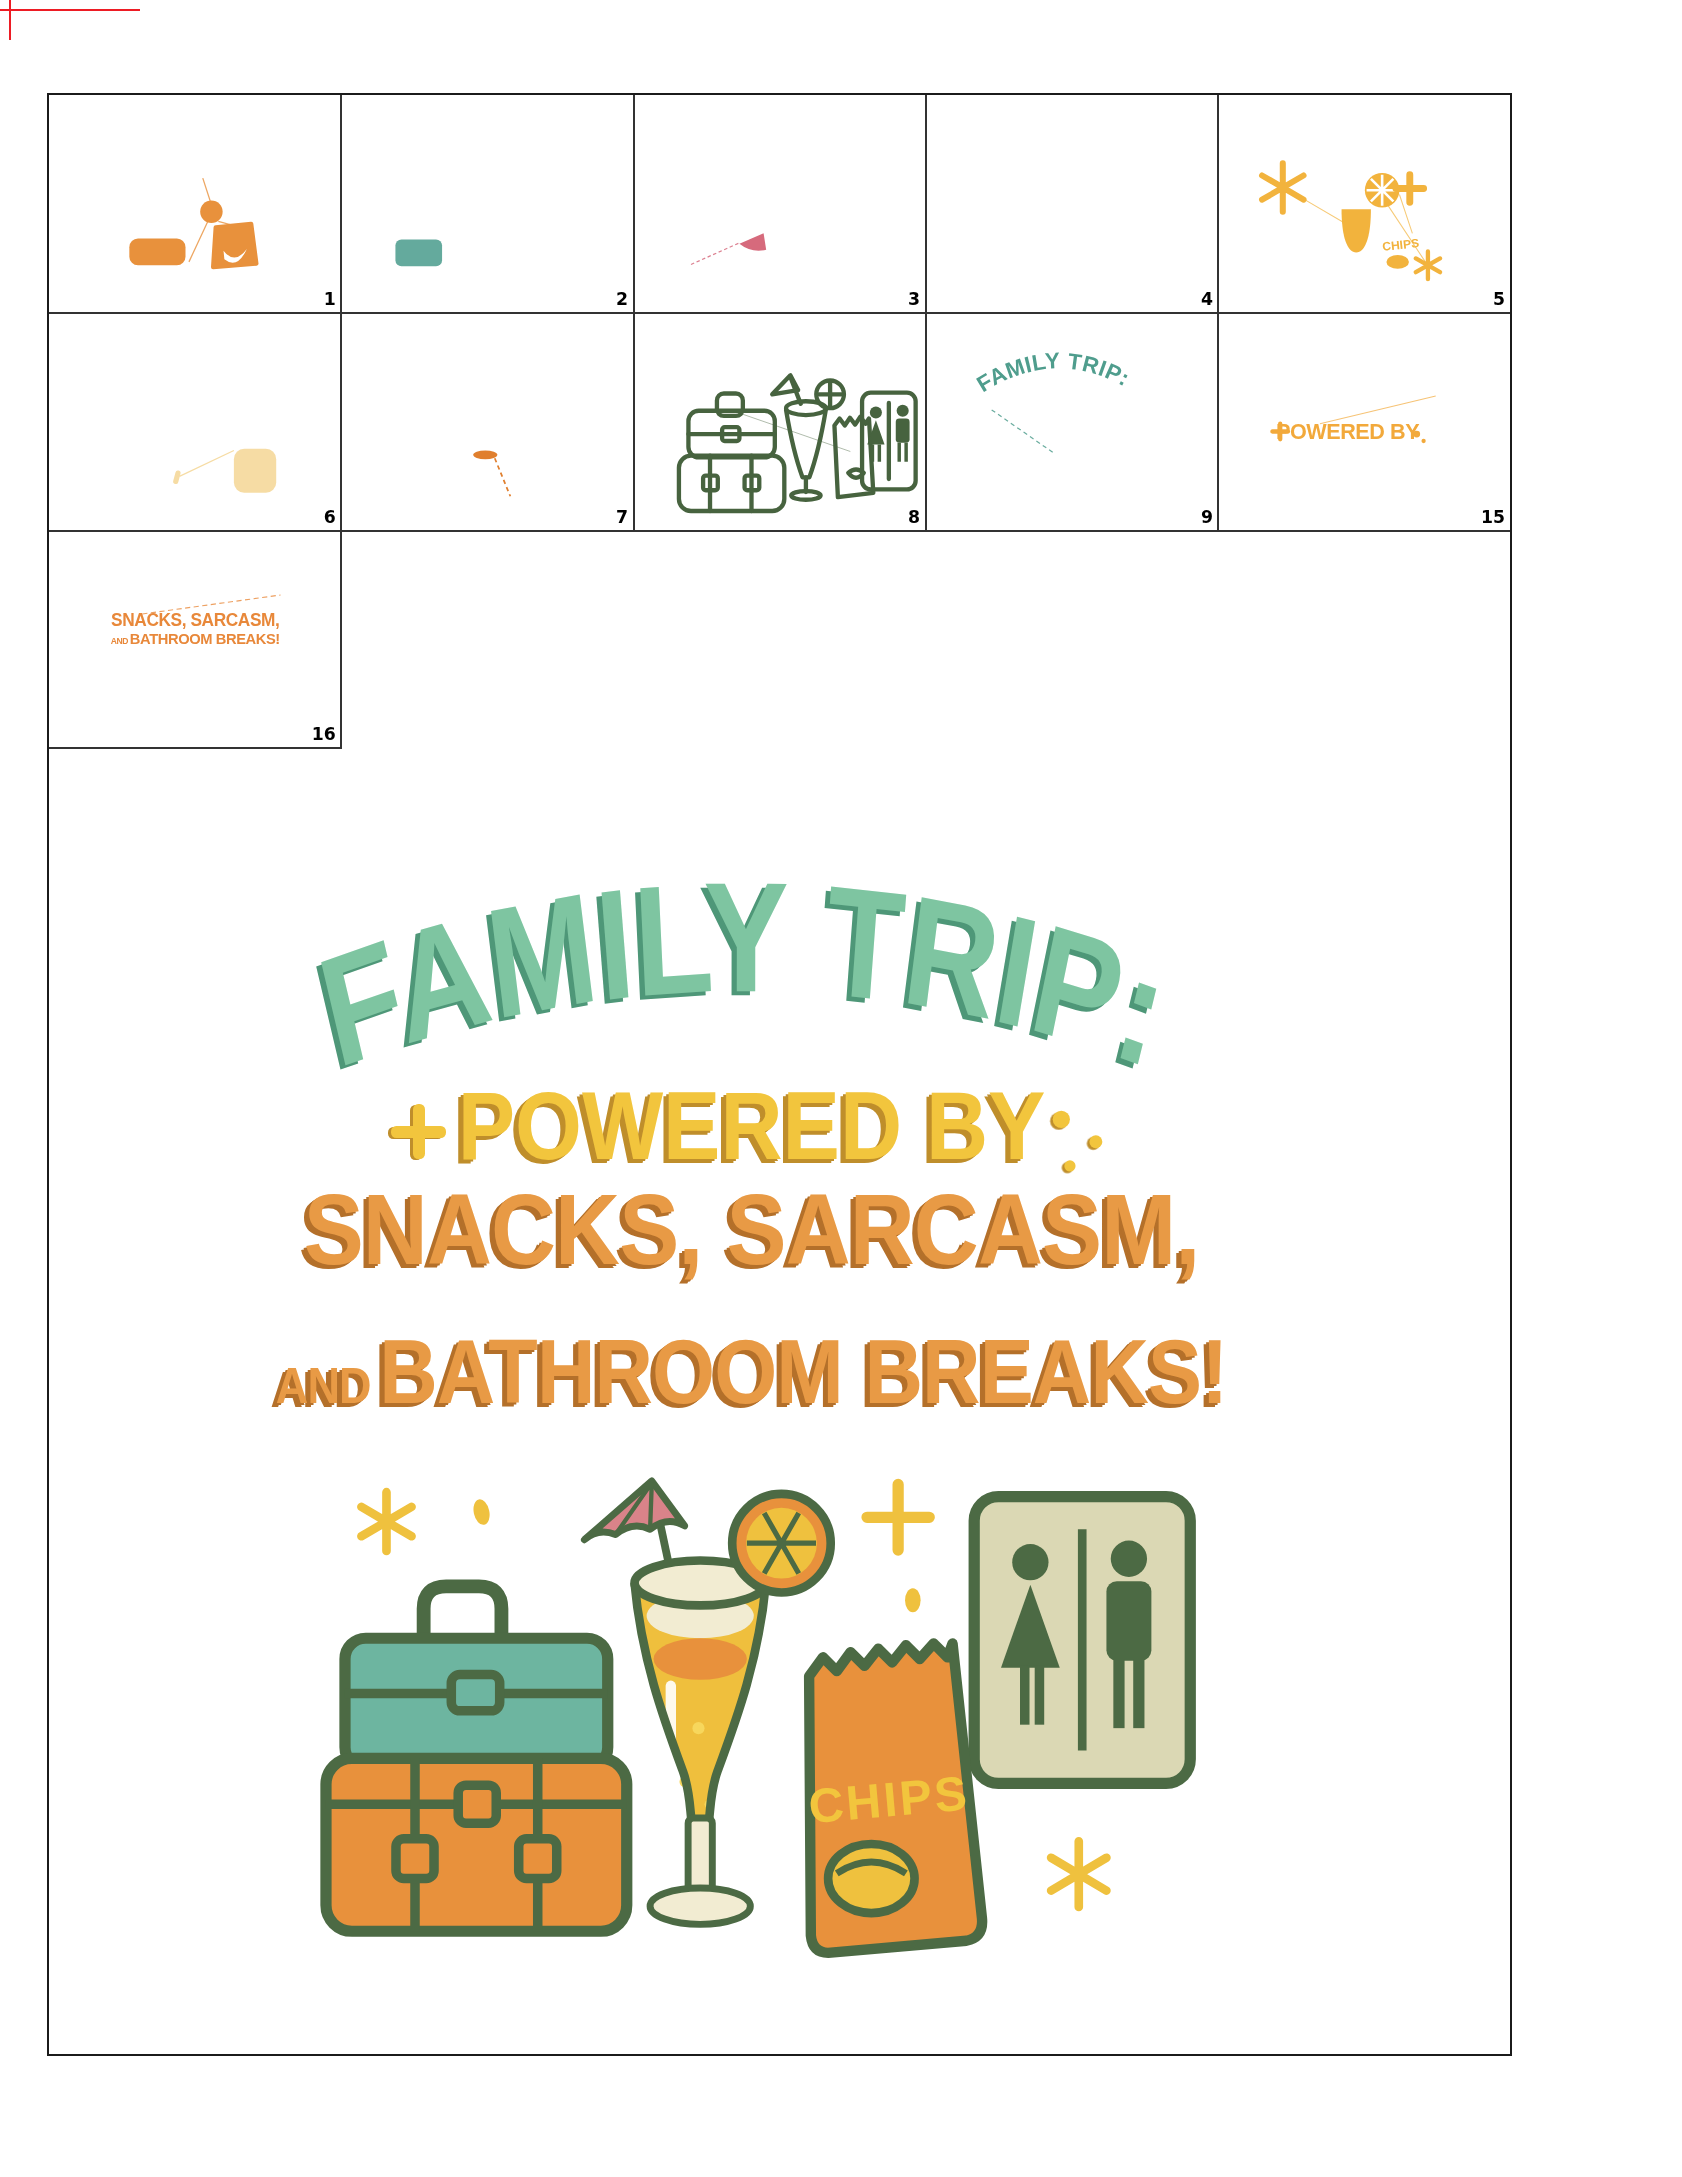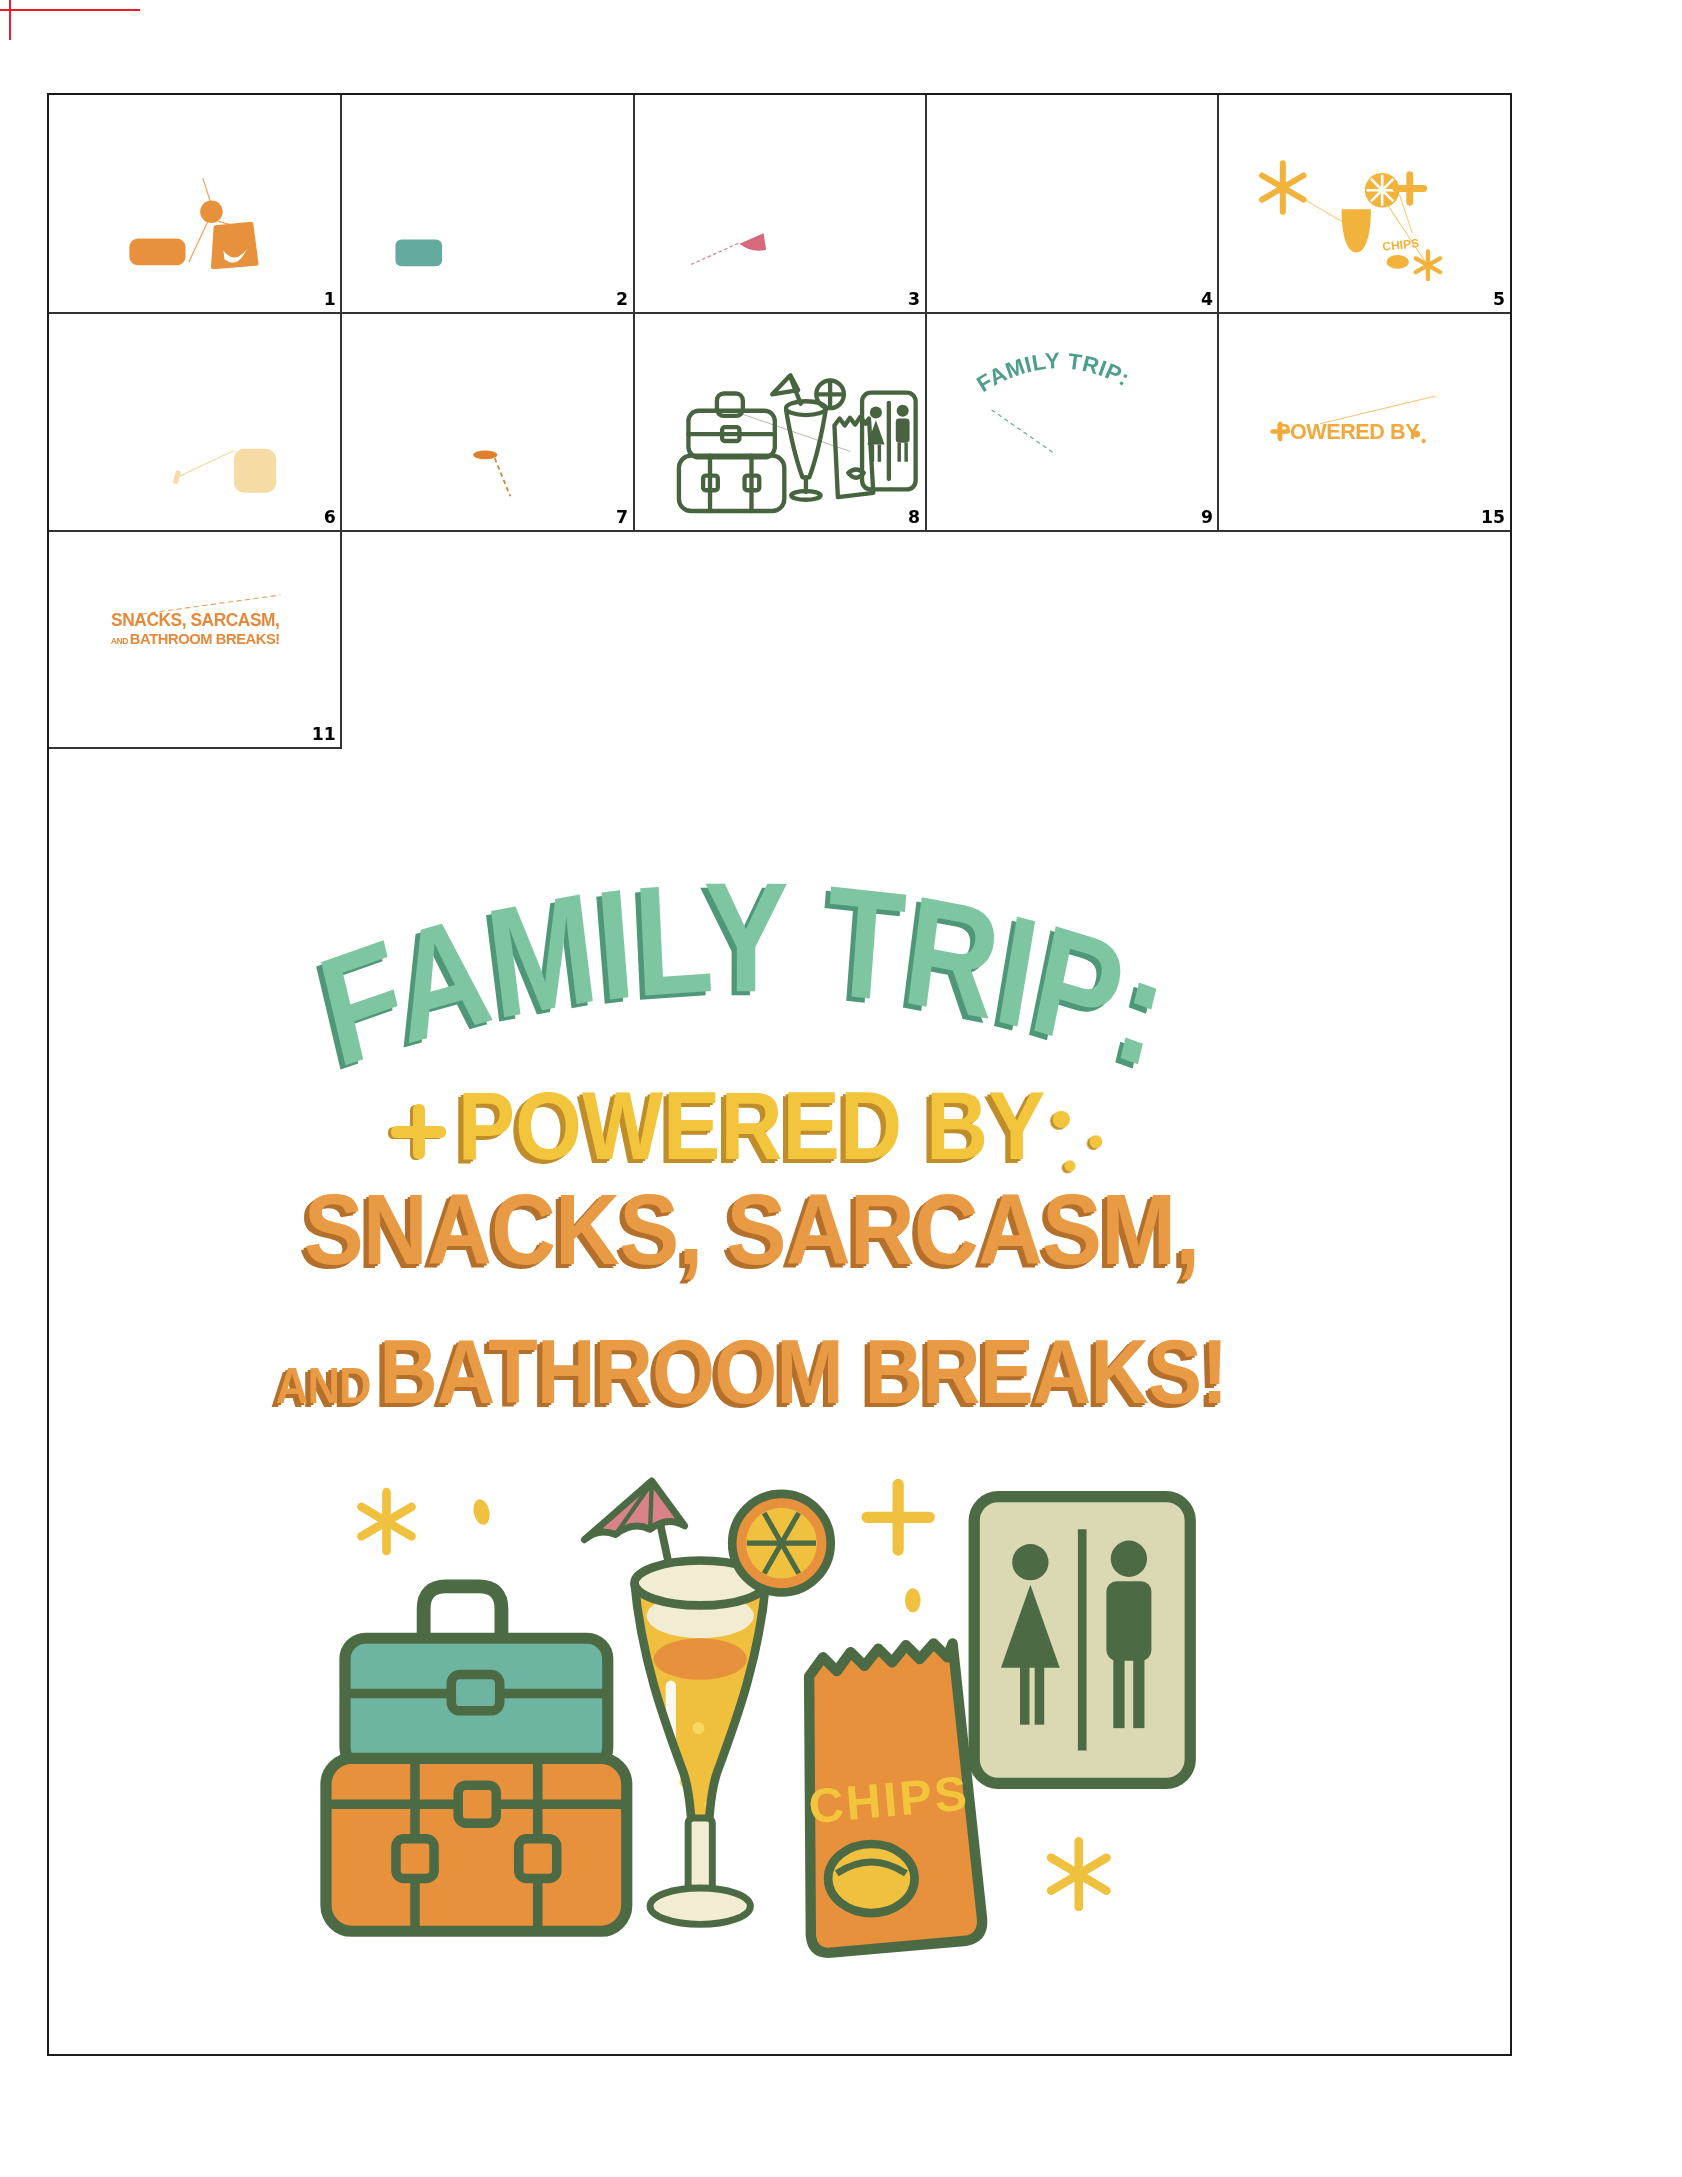--- a/index.html
+++ b/index.html
@@ -64,21 +64,21 @@
     <span class="cellnum" style="left:1.7px;top:194px">1</span>
     <span class="cellnum" style="left:294px;top:194px">2</span>
     <span class="cellnum" style="left:586px;top:194px">3</span>
     <span class="cellnum" style="left:879px;top:194px">4</span>
     <span class="cellnum" style="left:1171px;top:194px">5</span>
     <span class="cellnum" style="left:1.7px;top:412px">6</span>
     <span class="cellnum" style="left:294px;top:412px">7</span>
     <span class="cellnum" style="left:586px;top:412px">8</span>
     <span class="cellnum" style="left:879px;top:412px">9</span>
     <span class="cellnum" style="left:1171px;top:412px">15</span>
-    <span class="cellnum" style="left:1.7px;top:629px">11</span>
+    <span class="cellnum" style="left:1.7px;top:629px">16</span>
 
     <svg class="cellart" style="left:0;top:0" viewBox="0 0 338 252">
       <path d="M162,193 L190,133 L178,96 M196,146 L214,151" stroke="#E8913C" stroke-width="1.5" fill="none" opacity="0.8"></path>
       <rect x="93" y="166" width="65" height="31" rx="10" fill="#E8913C"></rect>
       <circle cx="188" cy="135" r="13" fill="#E8913C"></circle>
       <path d="M193,153 L234,149 L240,195 L190,199 Z" fill="#E8913C" stroke="#E8913C" stroke-width="5" stroke-linejoin="round"></path>
       <path d="M202,180 Q215,197 229,178 Q218,202 203,190 Z" fill="#ffffff"></path>
     </svg>
 
     <svg class="cellart" style="left:292px;top:0" viewBox="0 0 338 252">

